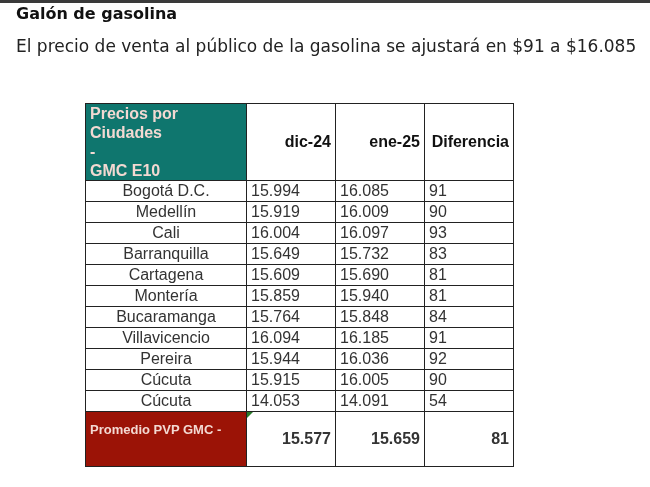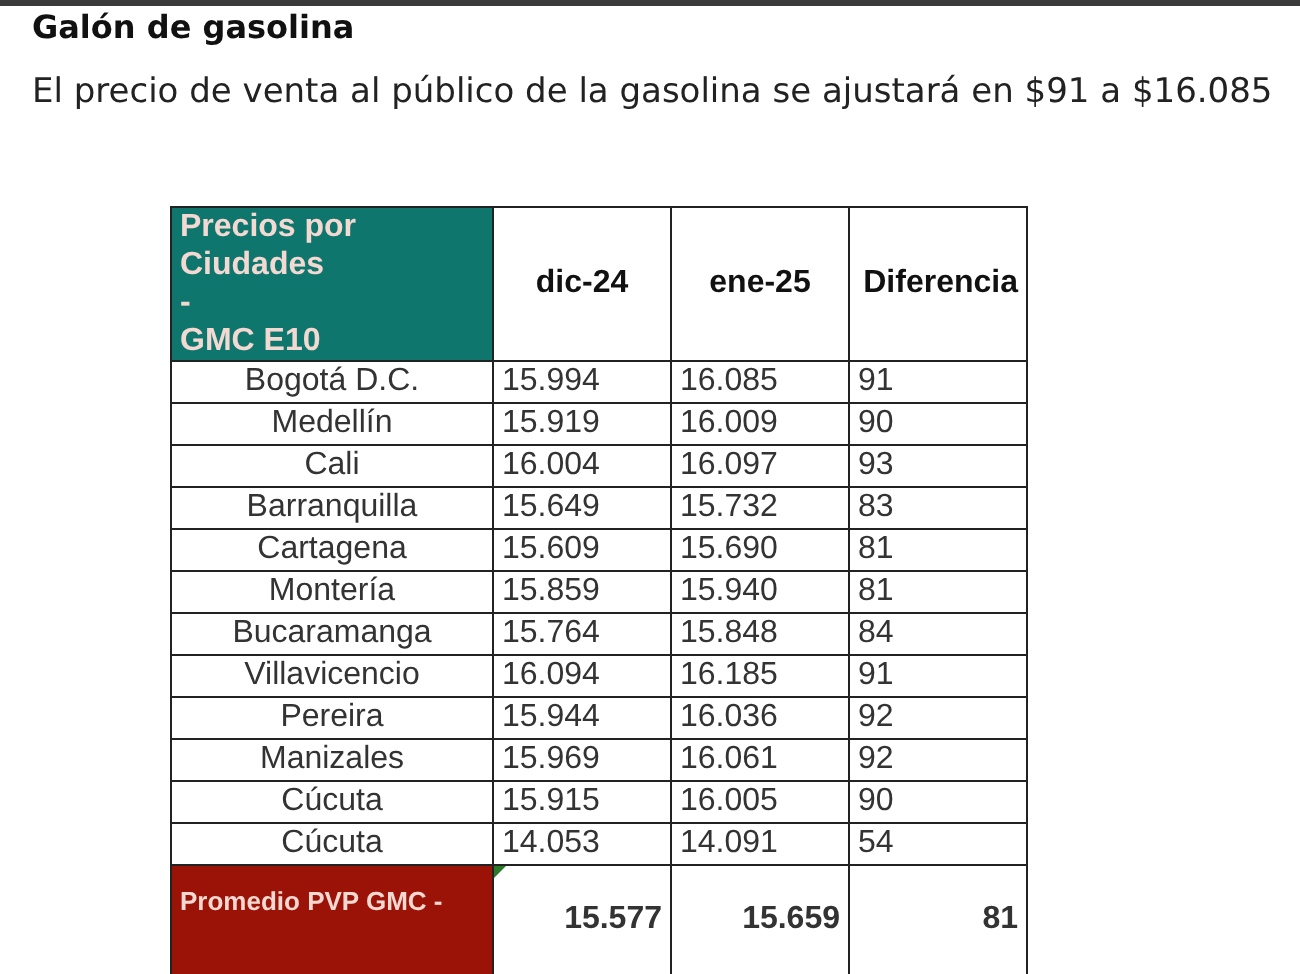--- a/index.html
+++ b/index.html
@@ -22,21 +22,21 @@
   }
   table.prices td, table.prices th {
     border: 1.5px solid #222; padding: 0 4px; height: 20px;
     font-size: 16px; color: #333;
   }
   table.prices th { font-weight: bold; color: #111; }
   th.head-city {
     background: #0f766e; color: #f3d9d2 !important; text-align: left;
     width: 152px; height: 78px; padding: 0 4px; font-size: 14px; vertical-align: middle; line-height: 19px;
   }
-  th.col { width: 80px; text-align: center; font-size: 16px; }
+  th.col { width: 80px; text-align: right; font-size: 16px; }
   th.col-diff { width: 80px; text-align: right; font-size: 15.5px; }
   td.city { text-align: center; }
   td.num { text-align: left; }
   tr.foot td.foot-label {
     background: #9b1306; color: #f3d9d2; font-weight: bold; font-size: 13px; text-align: left;
     height: 44px; vertical-align: top; padding-top: 10px; position: relative;
   }
   tr.foot td.foot-val { font-weight: bold; text-align: right; vertical-align: top; padding-top: 18px; position: relative; }
   .tri { position: absolute; left: 0; top: 0; width: 0; height: 0;
          border-top: 6px solid #2a7a2a; border-right: 6px solid transparent; }
@@ -110,26 +110,20 @@
         <td class="num">16.185</td>
         <td class="num">91</td>
       </tr>
       <tr>
         <td class="city">Pereira</td>
         <td class="num">15.944</td>
         <td class="num">16.036</td>
         <td class="num">92</td>
       </tr>
       <tr>
-        <td class="city">Manizales</td>
-        <td class="num">15.969</td>
-        <td class="num">16.061</td>
-        <td class="num">92</td>
-      </tr>
-      <tr>
         <td class="city">Cúcuta</td>
         <td class="num">15.915</td>
         <td class="num">16.005</td>
         <td class="num">90</td>
       </tr>
       <tr>
         <td class="city">Cúcuta</td>
         <td class="num">14.053</td>
         <td class="num">14.091</td>
         <td class="num">54</td>

